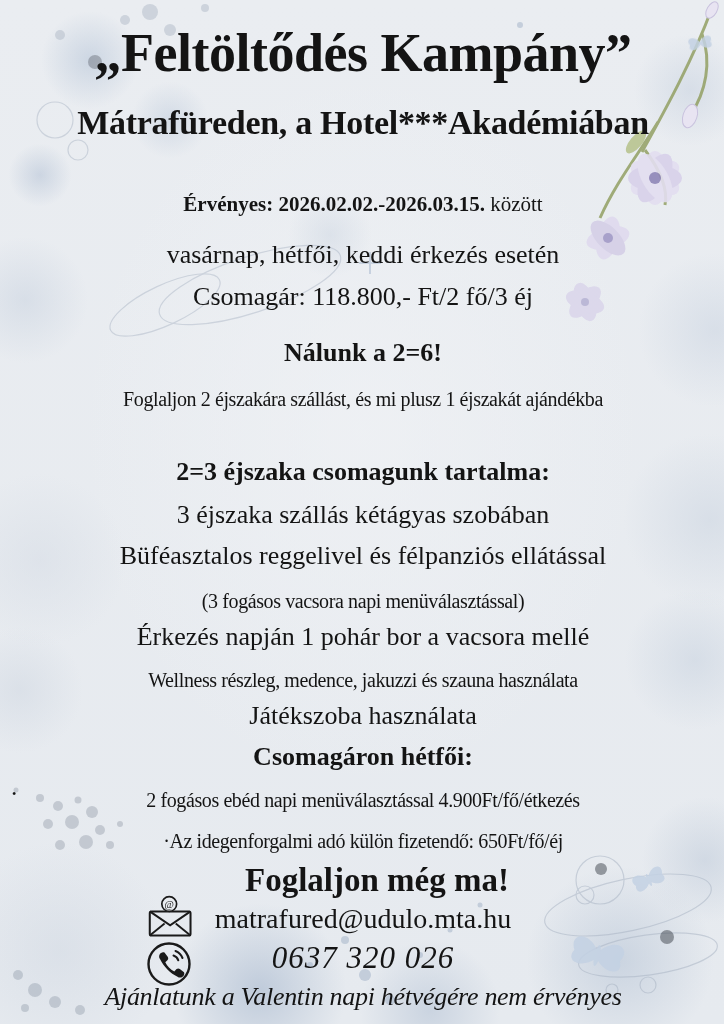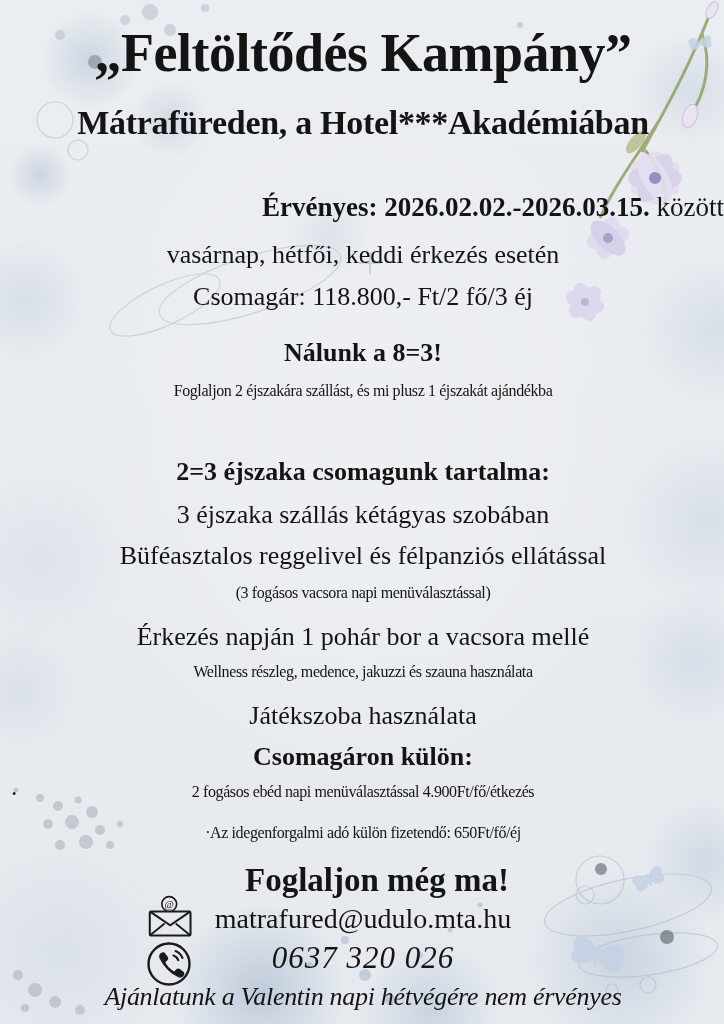--- a/index.html
+++ b/index.html
@@ -26,21 +26,21 @@
       radial-gradient(circle 150px at 60px 950px, rgba(205,213,224,.45), rgba(205,213,224,0) 72%),
       radial-gradient(ellipse 330px 420px at 50% 42%, rgba(240,242,245,.7), rgba(240,242,245,0) 85%),
       linear-gradient(#eaedf1, #e6eaef);
   }
   .line{position:absolute;left:2px;right:0;text-align:center;white-space:nowrap;line-height:1.15;}
   .b{font-weight:bold;}
   .i{}
   .narrow{letter-spacing:-0.6px;}
   .t-title{top:22px;font-size:54px;font-weight:bold;letter-spacing:-0.5px;}
   .t-sub{top:103px;font-size:34px;font-weight:bold;letter-spacing:-0.3px;}
-  .fs27{font-size:27px;text-align:right;} .fs26{font-size:26px;} .fs25{font-size:16px;letter-spacing:-0.4px;}
+  .fs27{font-size:21px;} .fs26{font-size:26px;} .fs25{font-size:20px;letter-spacing:-0.4px;margin-top:6px;}
   .cta{top:862px;font-size:33px;font-weight:bold;padding-left:28px;}
   .email{top:903px;font-size:28px;}
   .phone{top:940px;font-size:31px;letter-spacing:1px;font-style:italic;}
   .disc{top:982px;font-size:26px;font-style:italic;letter-spacing:-0.3px;}
   .stray-bullet{position:absolute;left:10px;top:780px;font-size:25px;}
   .decor{position:absolute;left:0;top:0;pointer-events:none;}
   .icon-abs{position:absolute;}
 </style>
 </head>
 <body>
@@ -166,32 +166,32 @@
     </g>
   </svg>
 
   <div class="line t-title">„Feltöltődés Kampány”</div>
   <div class="line t-sub">Mátrafüreden, a Hotel***Akadémiában</div>
 
   <div class="line fs27" style="top:192px"><span class="b">Érvényes: 2026.02.02.-2026.03.15.</span><span> között</span></div>
   <div class="line fs26" style="top:240px">vasárnap, hétfői, keddi érkezés esetén</div>
   <div class="line fs26" style="top:282px">Csomagár: 118.800,- Ft/2 fő/3 éj</div>
 
-  <div class="line fs26 b" style="top:338px">Nálunk a 8=3!</div>
+  <div class="line fs26 b" style="top:338px">Nálunk a 2=6!</div>
   <div class="line fs25 narrow" style="top:382px">Foglaljon 2 éjszakára szállást, és mi plusz 1 éjszakát ajándékba</div>
 
   <div class="line fs26 b" style="top:457px">2=3 éjszaka csomagunk tartalma:</div>
   <div class="line fs26" style="top:500px">3 éjszaka szállás kétágyas szobában</div>
   <div class="line fs26" style="top:541px">Büféasztalos reggelivel és félpanziós ellátással</div>
   <div class="line fs25 i" style="top:584px">(3 fogásos vacsora napi menüválasztással)</div>
   <div class="line fs26" style="top:622px">Érkezés napján 1 pohár bor a vacsora mellé</div>
   <div class="line fs25 narrow" style="top:663px">Wellness részleg, medence, jakuzzi és szauna használata</div>
   <div class="line fs26" style="top:701px">Játékszoba használata</div>
 
-  <div class="line fs26 b" style="top:742px">Csomagáron külön:</div>
+  <div class="line fs26 b" style="top:742px">Csomagáron hétfői:</div>
   <span class="stray-bullet">·</span>
   <div class="line fs25 narrow" style="top:783px">2 fogásos ebéd napi menüválasztással 4.900Ft/fő/étkezés</div>
   <div class="line fs25" style="top:824px">·Az idegenforgalmi adó külön fizetendő: 650Ft/fő/éj</div>
 
   <div class="line cta">Foglaljon még ma!</div>
 
   <svg class="icon-abs" style="left:147px;top:895px" width="50" height="44" viewBox="0 0 54 46">
     <rect x="3" y="17" width="44" height="26" rx="2" fill="none" stroke="#1a1a1a" stroke-width="2.2"></rect>
     <polyline points="3,17 25,32 47,17" fill="none" stroke="#1a1a1a" stroke-width="2.2"></polyline>
     <line x1="3" y1="43" x2="19" y2="30" stroke="#1a1a1a" stroke-width="2"></line>

